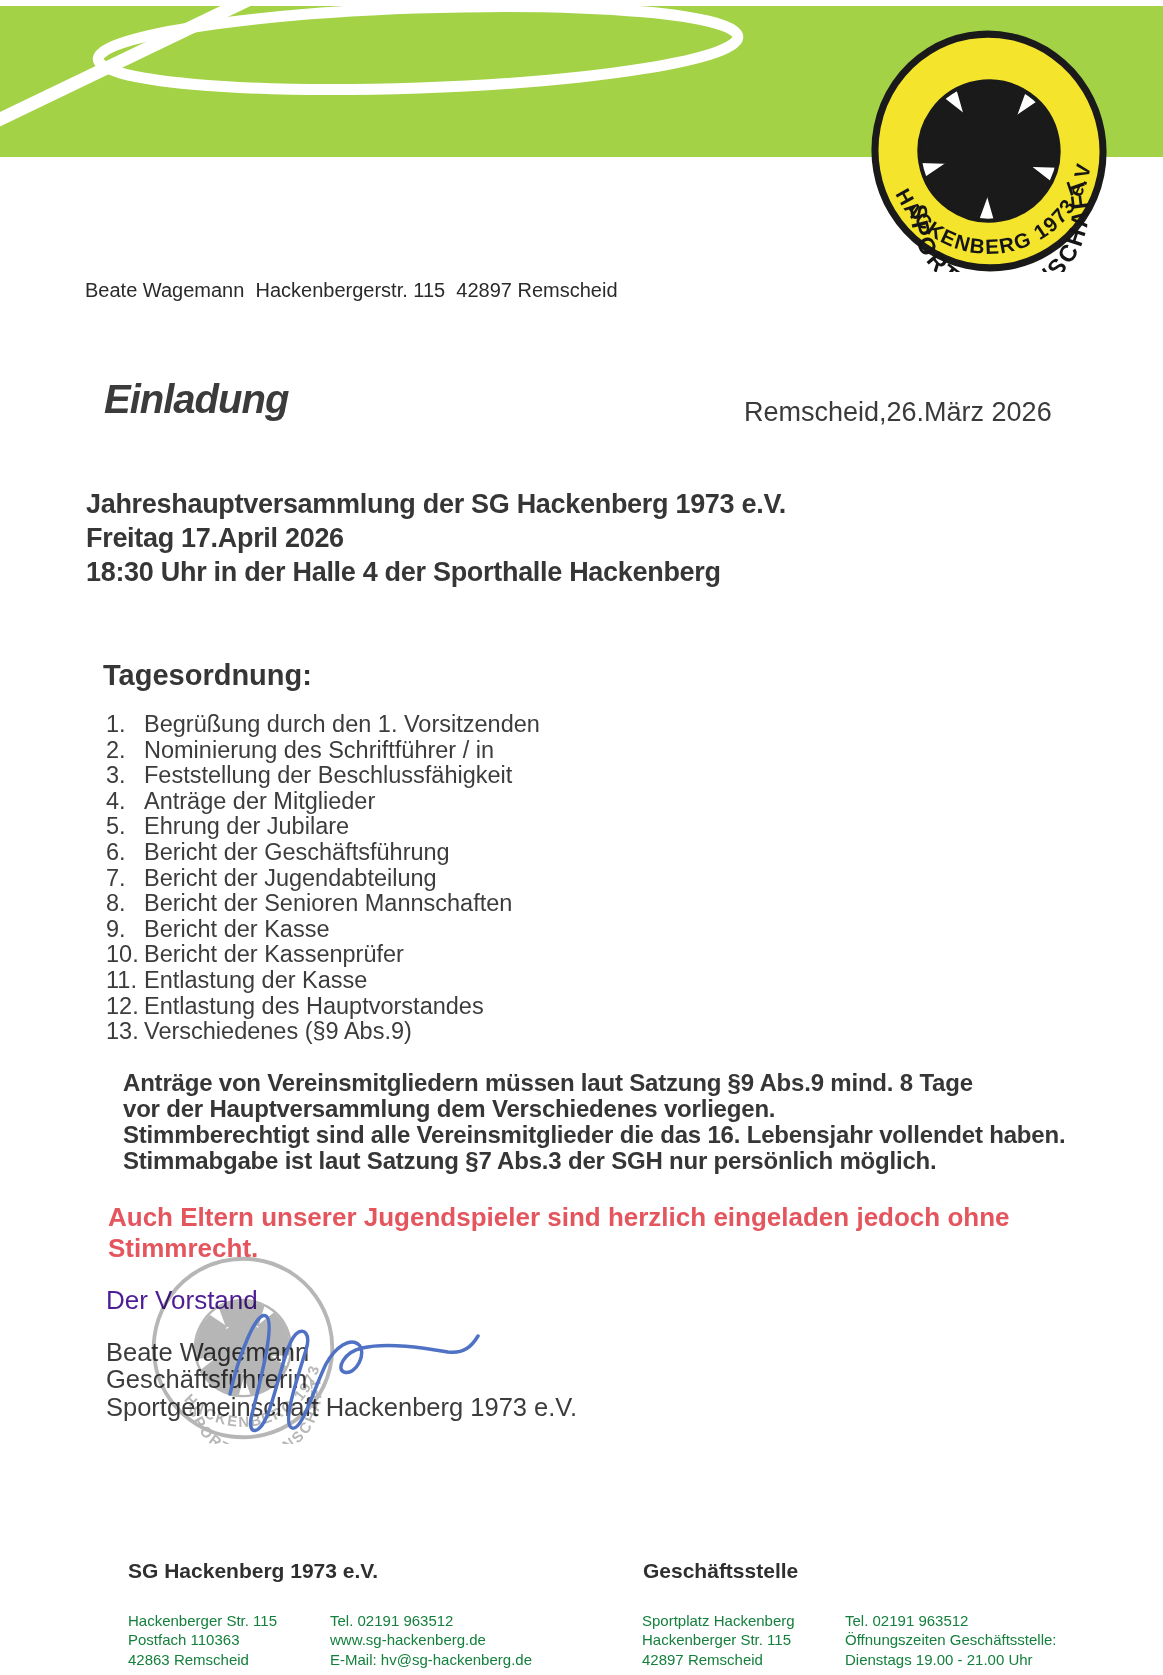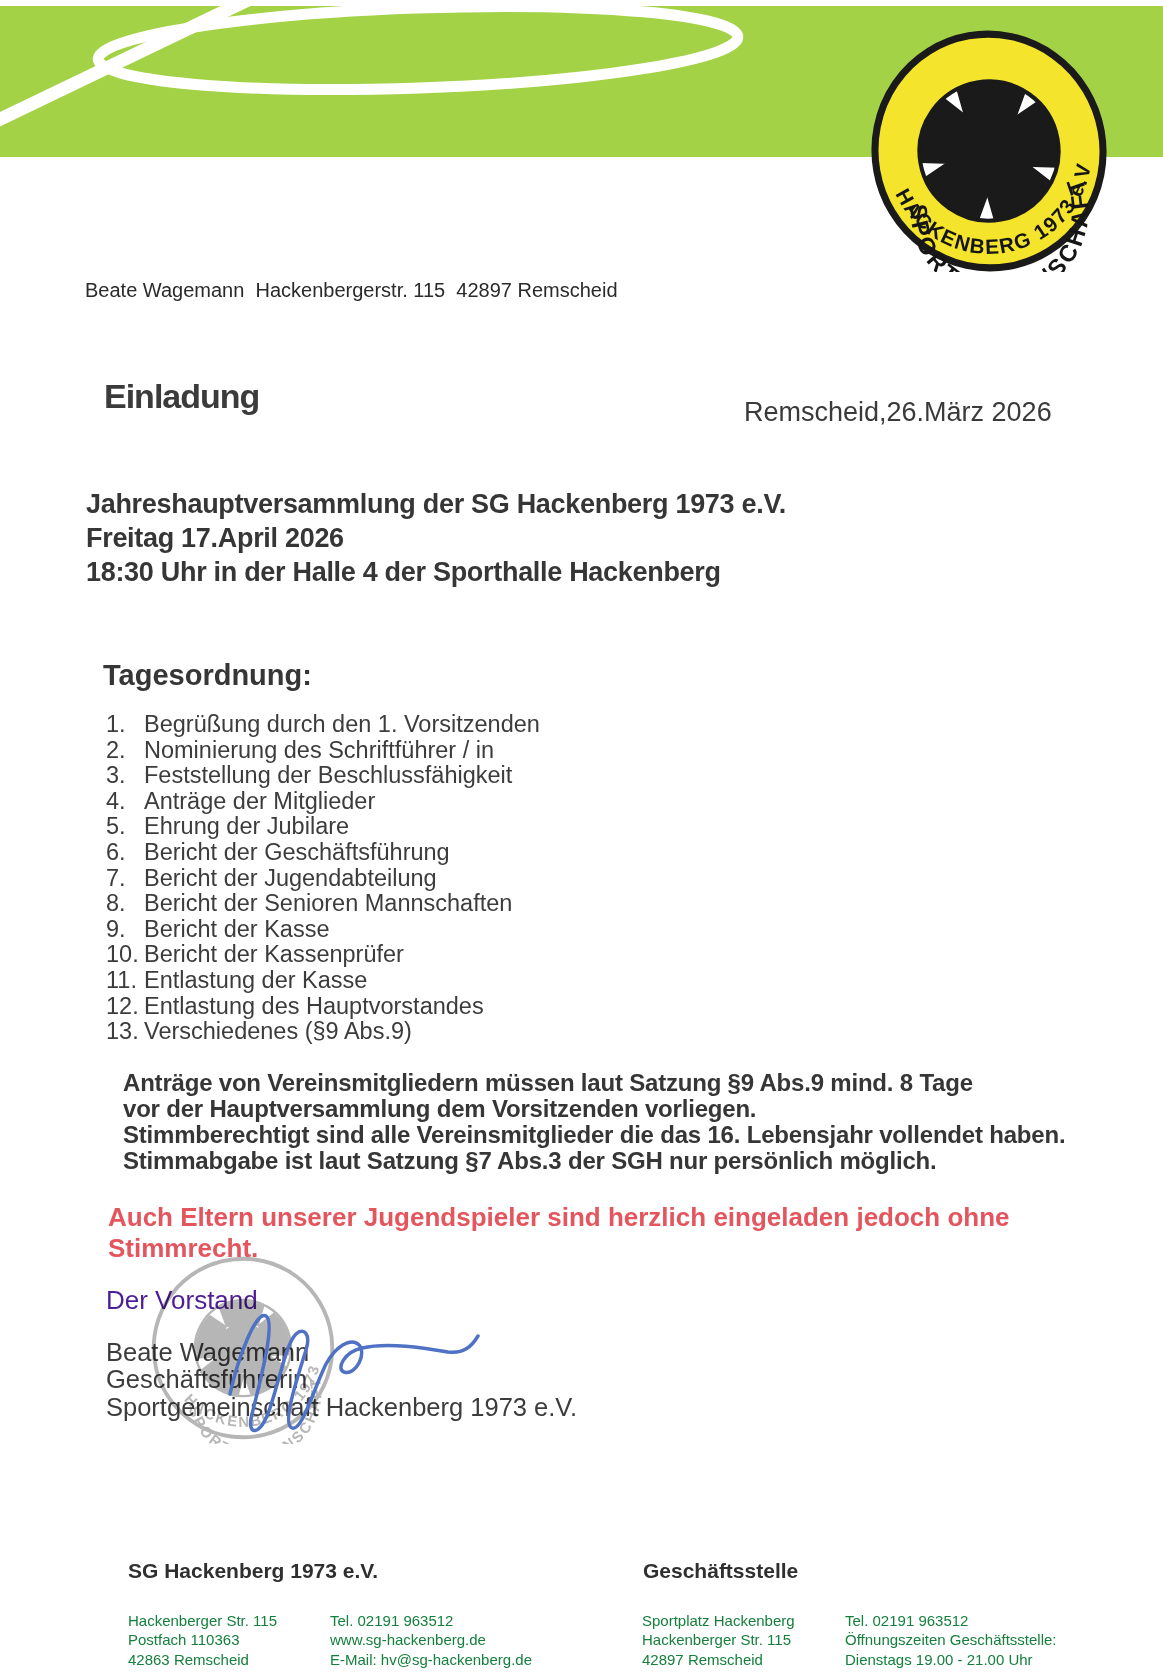--- a/index.html
+++ b/index.html
@@ -9,21 +9,21 @@
     font-family:"Liberation Sans", sans-serif;color:#333;
   }
   .abs{position:absolute;}
   
   .banner{left:0;top:6px;width:1163px;height:151px;}
   
   .logo{left:868px;top:30px;width:242px;height:242px;}
   
   .sender{left:85px;top:279px;font-size:20px;color:#2a2a2a;white-space:pre;text-align:right;}
   
-  .title{left:104px;top:377px;font-size:34px;font-weight:bold;letter-spacing:-1px;color:#3b3b3b;}
+  .title{left:104px;top:377px;font-size:40px;font-weight:bold;letter-spacing:-1px;color:#3b3b3b;font-style:italic;}
   .dateline{left:744px;top:397px;font-size:27px;color:#3a3a3a;}
   
   .meeting{left:86px;top:487px;font-size:27px;font-weight:bold;line-height:34px;color:#363636;letter-spacing:-0.3px;}
   
   .agenda-head{left:103px;top:659px;font-size:29px;font-weight:bold;color:#363636;}
   .agenda{left:106px;top:712px;font-size:23.5px;line-height:25.6px;color:#3c3c3c;}
   .agenda .row{display:flex;}
   .agenda .num{width:38px;flex:0 0 38px;}
   
   .notes{left:106px;top:1070px;font-size:24px;font-weight:bold;line-height:26px;color:#363636;letter-spacing:-0.2px;margin-left:17px;}
@@ -156,21 +156,21 @@
         <span>Entlastung des Hauptvorstandes</span>
       </div>
     <div class="row">
         <span class="num">13.</span>
         <span>Verschiedenes (§9 Abs.9)</span>
       </div>
   </div>
 
   <div class="abs notes">
     <div>Anträge von Vereinsmitgliedern müssen laut Satzung §9 Abs.9 mind. 8 Tage</div>
-    <div>vor der Hauptversammlung dem Vorsitzenden vorliegen.</div>
+    <div>vor der Hauptversammlung dem Verschiedenes vorliegen.</div>
     <div>Stimmberechtigt sind alle Vereinsmitglieder die das 16. Lebensjahr vollendet haben.</div>
     <div>Stimmabgabe ist laut Satzung §7 Abs.3 der SGH nur persönlich möglich.</div>
   </div>
 
   <div class="abs highlight">
     <div>Auch Eltern unserer Jugendspieler sind herzlich eingeladen jedoch ohne</div>
     <div>Stimmrecht.</div>
   </div>
 
   <div class="abs salutation">Der Vorstand</div>

